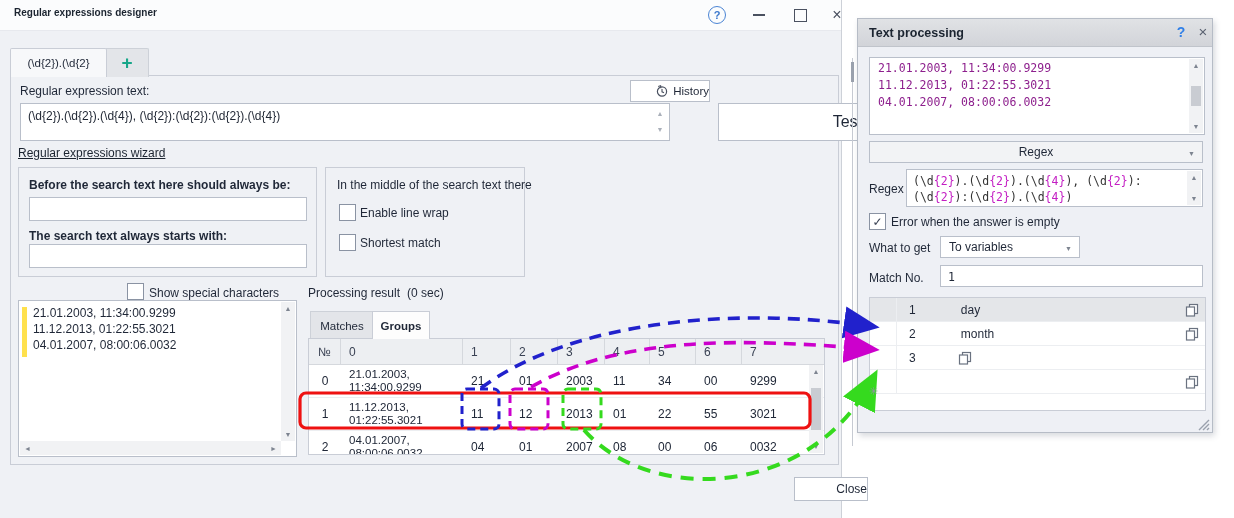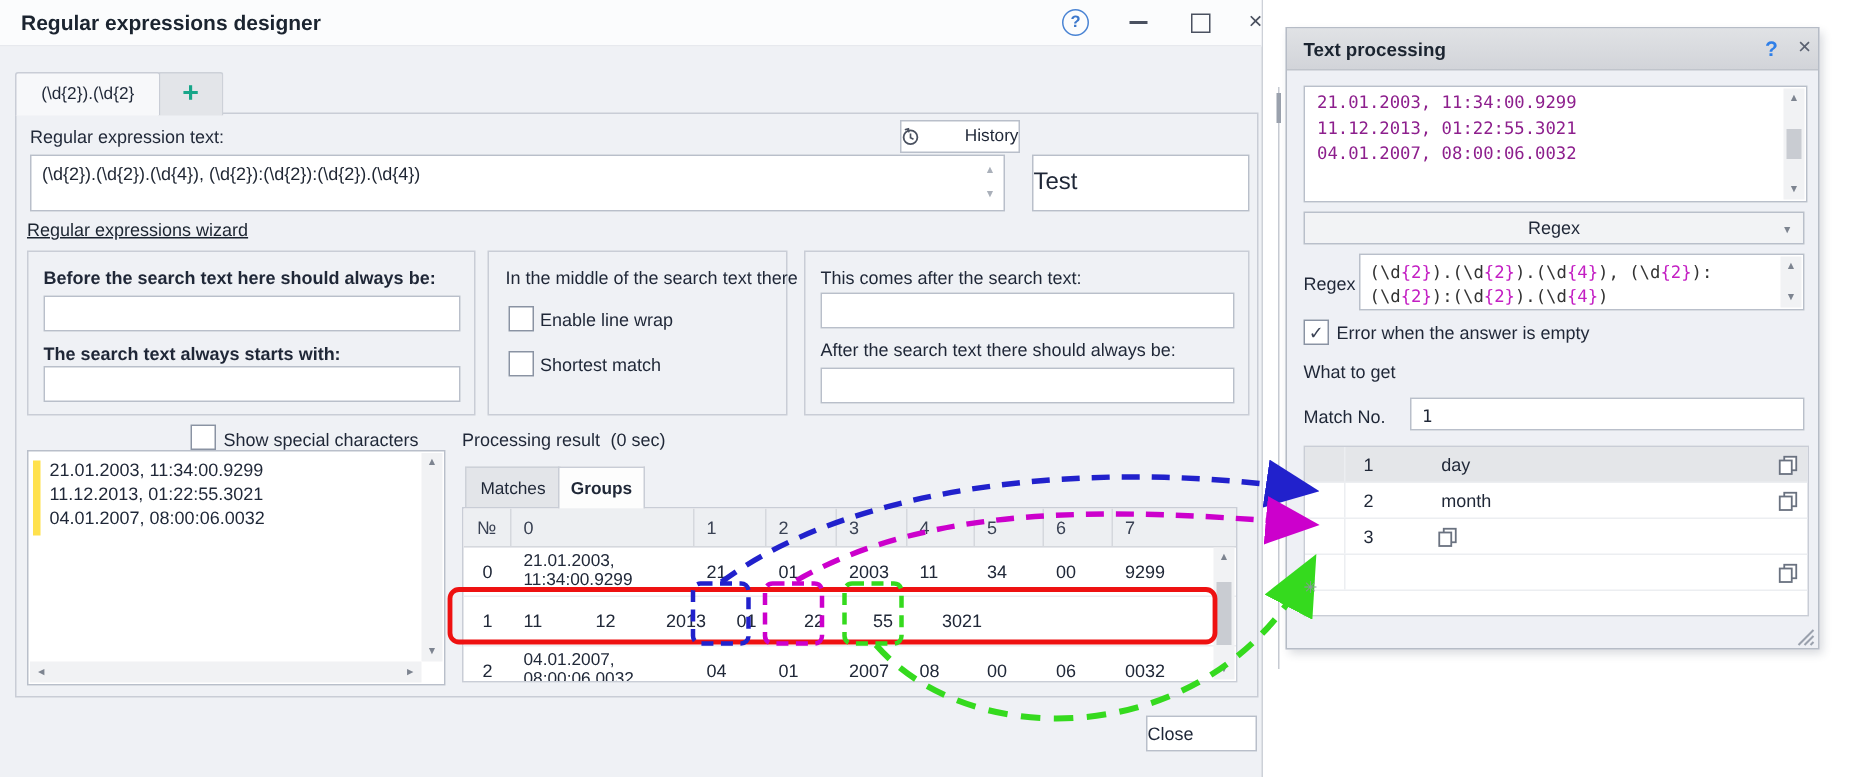--- a/index.html
+++ b/index.html
@@ -6,38 +6,38 @@
   #stage{position:relative;width:1234px;height:518px;overflow:hidden;
          font-family:"Liberation Sans",sans-serif;font-size:12px;color:#1f2737;background:#fff;}
   .abs{position:absolute;}
   .mono{font-family:"DejaVu Sans Mono","Liberation Mono",monospace;font-size:11.5px;}
   .mag{color:#c31ec3;}
   .purple{color:#8d1f8d;}
 
   
   #main-window{left:0;top:0;width:841px;height:518px;background:#eff1f5;border-right:1px solid #cdd1d8;}
   #mw-titlebar{left:0;top:0;width:841px;height:30px;background:#fbfcfd;border-bottom:1px solid #e7e9ee;}
-  #mw-title{left:14px;top:7px;font-weight:bold;font-size:14px;color:#1b2430;}
+  #mw-title{left:14px;top:7px;font-weight:bold;font-size:10px;color:#1b2430;}
   .winbtn{width:22px;height:22px;top:4px;display:flex;align-items:center;justify-content:center;color:#4a5160;cursor:default;}
   #mw-help{left:706px;}
   #mw-help .circ{width:16px;height:16px;border:1.5px solid #4a84d4;border-radius:50%;color:#3c78cc;
                  font-size:11px;display:flex;align-items:center;justify-content:center;font-weight:bold;}
   #mw-min{left:748px;}  #mw-min .bar{width:12px;height:2px;background:#4a5160;}
   #mw-max{left:789px;}  #mw-max .box{width:11px;height:11px;border:1.5px solid #4a5160;}
   #mw-close{left:826px;font-size:16px;}
 
   .tab{border:1px solid #c9cdd6;border-bottom:none;border-radius:2px 2px 0 0;
        display:flex;align-items:center;justify-content:center;}
   #tab-regex{left:10px;top:48px;width:95px;height:28px;background:#f7f8fa;font-size:11.5px;z-index:2;}
   #tab-add{left:105px;top:48px;width:42px;height:28px;background:#e3e5e9;border-color:#cdd1d8;
            color:#17a689;font-size:19px;font-weight:bold;z-index:1;}
   #content-box{left:10px;top:75px;width:827px;height:388px;border:1px solid #c9cdd6;background:#eff1f5;}
 
   .lbl{white-space:nowrap;}
-  .btn{background:#fff;border:1px solid #b9bfca;display:flex;align-items:center;justify-content:space-between;cursor:default;}
+  .btn{background:#fff;border:1px solid #b9bfca;display:flex;align-items:center;justify-content:flex-end;cursor:default;margin-left:30px;}
   .inp{background:#fff;border:1px solid #b9bfca;}
   #history-btn{left:600px;top:80px;width:78px;height:20px;gap:5px;font-size:11.5px;}
   #regex-input{left:20px;top:103px;width:648px;height:36px;}
   #regex-input .val{position:absolute;left:7px;top:5px;white-space:nowrap;font-size:12px;color:#1f2633;}
   .spin{position:absolute;right:3px;width:12px;text-align:center;color:#aab0ba;font-size:7px;line-height:8px;}
   #test-btn{left:688px;top:103px;width:143px;height:36px;font-size:16px;}
   #wizard-link{left:18px;top:146px;text-decoration:underline;color:#1b2430;cursor:pointer;}
 
   .groupbox{border:1px solid #c9cdd6;}
   .cb{width:15px;height:15px;background:#fff;border:1px solid #8a93a3;display:flex;align-items:center;justify-content:center;font-size:12px;color:#3a4254;}
@@ -173,26 +173,20 @@
     </div>
 
     <div class="abs groupbox" style="left:325px;top:167px;width:198px;height:108px;">
       <div class="abs lbl" style="left:11px;top:10px;">In the middle of the search text there</div>
       <div class="abs cb" style="left:13px;top:36px;"></div>
       <div class="abs lbl" style="left:34px;top:38px;">Enable line wrap</div>
       <div class="abs cb" style="left:13px;top:66px;"></div>
       <div class="abs lbl" style="left:34px;top:68px;">Shortest match</div>
     </div>
 
-    <div class="abs groupbox" style="left:536px;top:167px;width:295px;height:108px;">
-      <div class="abs lbl" style="left:10px;top:10px;">This comes after the search text:</div>
-      <div class="abs inp" style="left:10px;top:27px;width:274px;height:22px;"></div>
-      <div class="abs lbl" style="left:10px;top:58px;">After the search text there should always be:</div>
-      <div class="abs inp" style="left:10px;top:77px;width:274px;height:22px;"></div>
-    </div>
 
     <div class="abs lbl" style="left:18px;top:304px;">Text for processing</div>
     <div class="abs cb" style="left:127px;top:283px;"></div>
     <div class="abs lbl" style="left:149px;top:286px;">Show special characters</div>
 
     <div id="left-textarea" class="abs inp">
       <div class="abs" style="left:3px;top:6px;width:5px;height:50px;background:#ffe14d;"></div>
       <div class="abs lbl" style="left:14px;top:5px;">21.01.2003, 11:34:00.9299</div>
       <div class="abs lbl" style="left:14px;top:21px;">11.12.2013, 01:22:55.3021</div>
       <div class="abs lbl" style="left:14px;top:37px;">04.01.2007, 08:00:06.0032</div>
@@ -237,20 +231,22 @@
         <div class="dcell cg" style="width:47px;">01</div>
         <div class="dcell cg" style="width:47px;">2003</div>
         <div class="dcell cg" style="width:45px;">11</div>
         <div class="dcell cg" style="width:46px;">34</div>
         <div class="dcell cg" style="width:46px;">00</div>
         <div class="dcell cg" style="width:55px;">9299</div>
       </div>
 
       <div class="trow drow">
         <div class="dcell c0">1</div>
+        <div class="dcell c1 full-cell">11.12.2013,
+01:22:55.3021</div>
         <div class="dcell cg">11</div>
         <div class="dcell cg" style="width:47px;">12</div>
         <div class="dcell cg" style="width:47px;">2013</div>
         <div class="dcell cg" style="width:45px;">01</div>
         <div class="dcell cg" style="width:46px;">22</div>
         <div class="dcell cg" style="width:46px;">55</div>
         <div class="dcell cg" style="width:55px;">3021</div>
       </div>
 
       <div class="trow drow">
@@ -310,20 +306,24 @@
       <div class="sbar-v">
         <span>▲</span>
         <span>▼</span>
       </div>
     </div>
 
     <div id="err-cb" class="abs cb">✓</div>
     <div id="err-lbl" class="abs lbl">Error  when the answer is empty</div>
 
     <div id="wtg-lbl" class="abs lbl">What to get</div>
+    <div id="wtg-dd" class="abs">
+      <span>To variables</span>
+      <span class="dd-arrow">▼</span>
+    </div>
 
     <div id="matchno-lbl" class="abs lbl">Match No.</div>
     <div id="matchno-inp" class="abs inp">
       <span class="val mono">1</span>
     </div>
 
     <div id="var-table" class="abs">
 
       <div class="vrow row-selected">
         <div class="vc-sel"></div>

